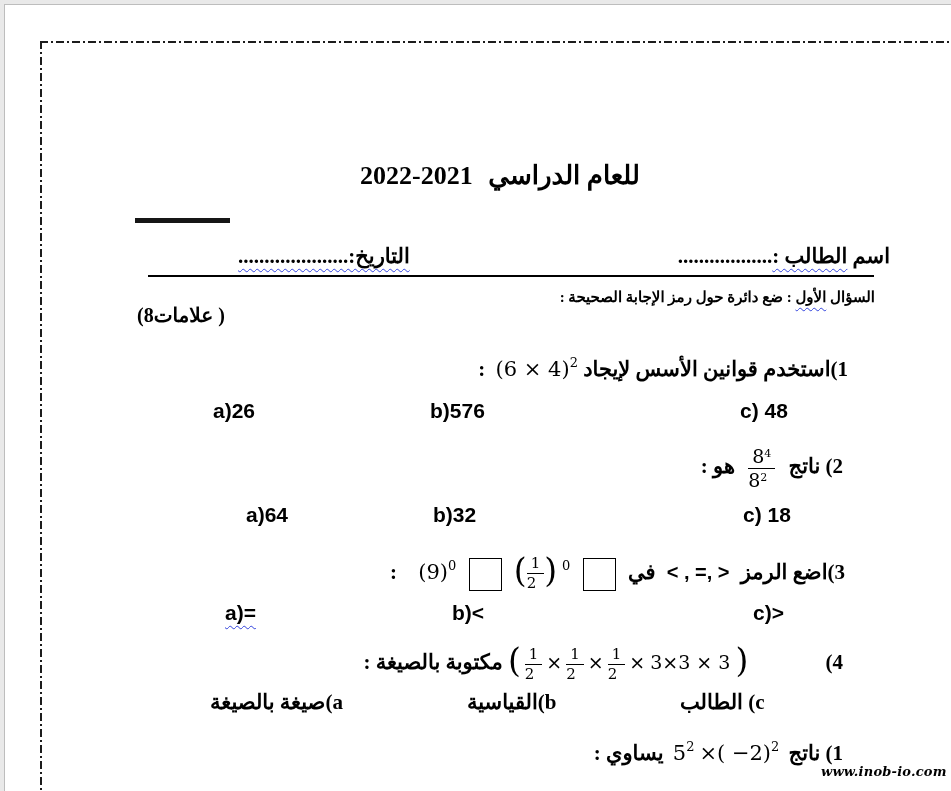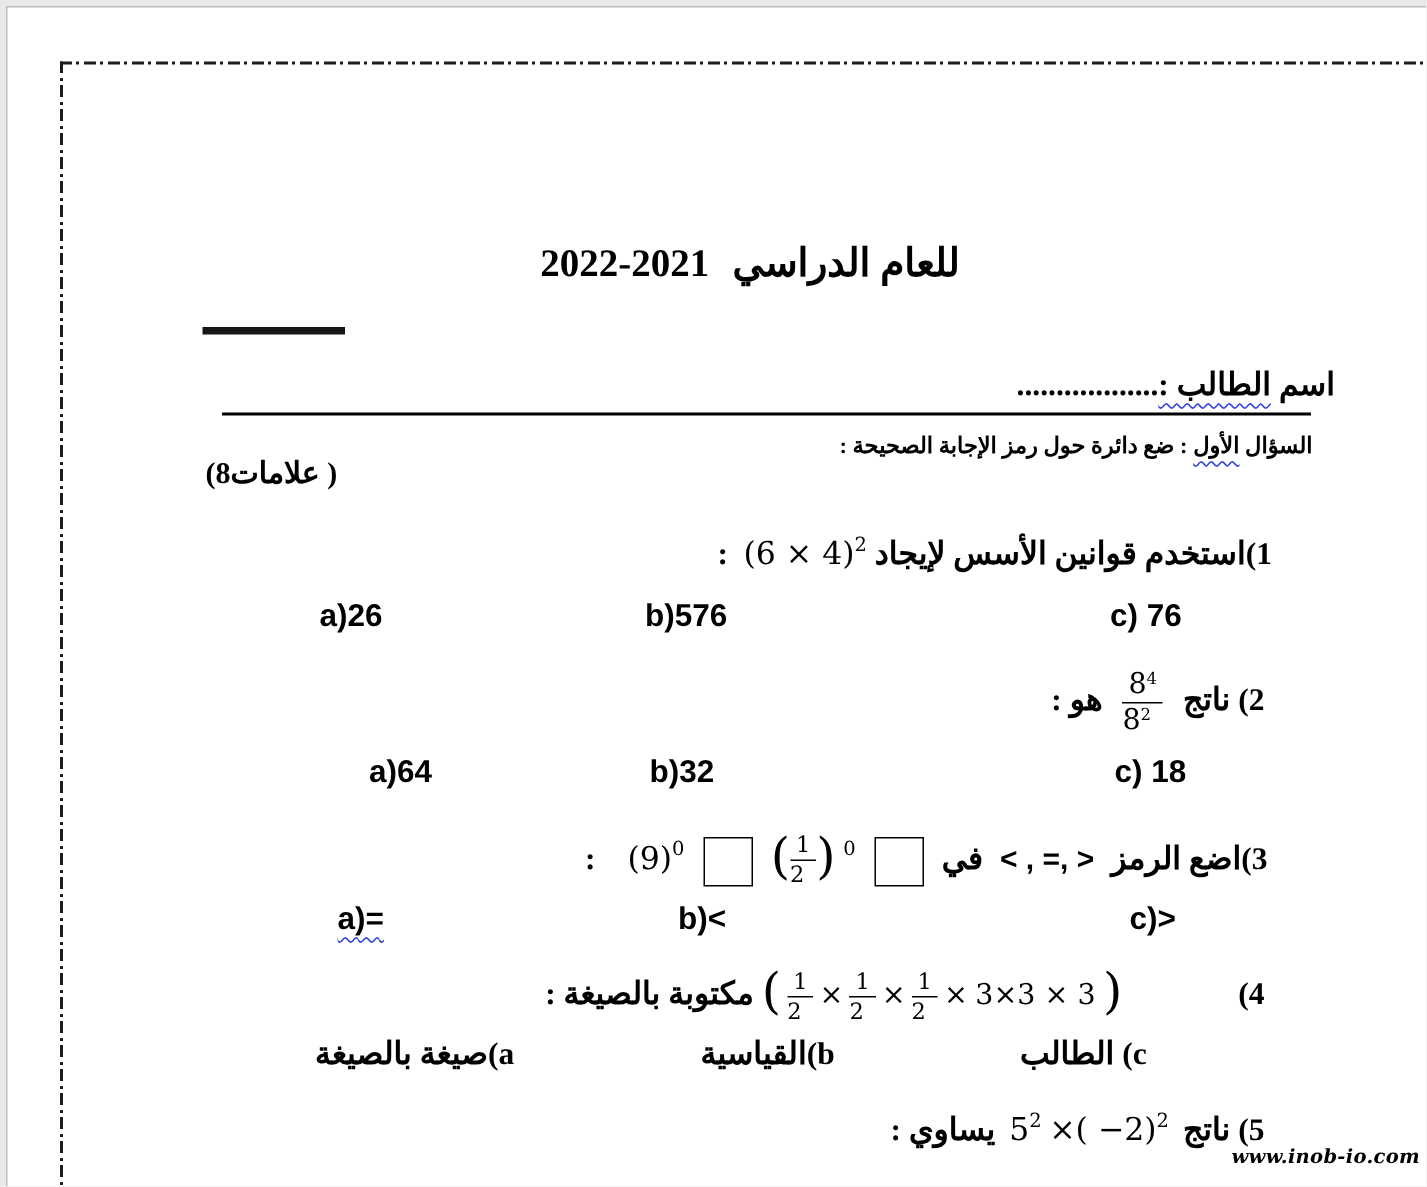--- a/index.html
+++ b/index.html
@@ -44,36 +44,39 @@
   <div class="abs ar" style="left:40px;right:0;top:160px;text-align:center;font-size:26px;">
     <span>للعام الدراسي</span>
     <span class="ltr" style="margin:0 9px;">2022-2021</span>
   </div>
 
   <div class="abs thickline" style="left:135px;top:218px;width:95px;height:5px;"></div>
 
   <div class="abs ar" style="right:61px;top:244px;font-size:21px;">
     <span>اسم </span><span class="wavy">الطالب :</span><span class="dots">..................</span>
   </div>
+  <div class="abs ar wavy" style="left:238px;top:244px;font-size:21px;">
+    <span class="dots">التاريخ:.....................</span>
+  </div>
   <div class="abs rule" style="left:148px;top:275px;width:726px;height:0;"></div>
 
   <div class="abs ar" style="right:76px;top:288px;font-size:15px;">
     <span>السؤال </span><span class="wavy">الأول</span><span> : ضع دائرة حول رمز الإجابة الصحيحة :</span>
   </div>
   <div class="abs ltr ar" style="left:137px;top:303px;font-size:20px;">(8علامات )</div>
 
   <div class="abs ar stem" style="right:103px;top:352px;line-height:34px;">
     <span>1)استخدم قوانين الأسس لإيجاد</span>
     <span class="ltr math" style="font-size:21px;"><span>(6 × 4)</span><span class="sup">2</span></span>
     <span class="mgap">:</span>
   </div>
   <div>
     <span class="abs opt" style="left:213px;top:399px;">a)26</span>
     <span class="abs opt" style="left:430px;top:399px;">b)576</span>
-    <span class="abs opt" style="left:740px;top:399px;">c) 76</span>
+    <span class="abs opt" style="left:740px;top:399px;">c) 48</span>
   </div>
 
   <div class="abs ar stem" style="right:108px;top:435px;height:62px;line-height:62px;">
     <span>2) ناتج</span>
     <span class="frac ltr" style="font-size:19px;margin:0 8px;">
       <span class="num"><span>8</span><span class="supsm">4</span></span>
       <span class="den"><span>8</span><span class="supsm">2</span></span>
     </span>
     <span>هو :</span>
   </div>
@@ -116,19 +119,19 @@
         </span><span>×</span><span style="margin:0 5px;">3×3 × 3</span><span class="paren">)</span></span>
     <span>مكتوبة بالصيغة :</span>
   </div>
   <div>
     <span class="abs optar" style="left:210px;top:690px;">a)صيغة بالصيغة</span>
     <span class="abs optar" style="left:467px;top:690px;">b)القياسية</span>
     <span class="abs optar" style="left:680px;top:690px;">c) الطالب</span>
   </div>
 
   <div class="abs ar stem" style="right:108px;top:735px;line-height:36px;">
-    <span>5) ناتج</span>
+    <span>1) ناتج</span>
     <span class="ltr math" style="font-size:21px;margin:0 4px;"><span>5</span><span class="sup">2</span><span style="margin-left:5px;">×( −2)</span><span class="sup">2</span></span>
     <span>يساوي :</span>
   </div>
 
   <div class="abs wm" style="left:792px;top:764px;">www.inob-io.com</div>
 </div>
 
 </body></html>

